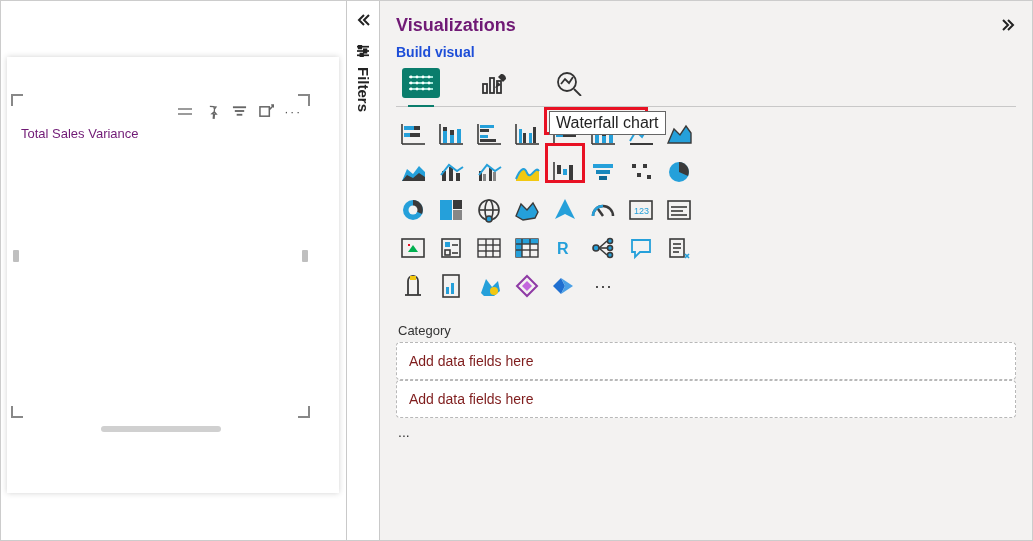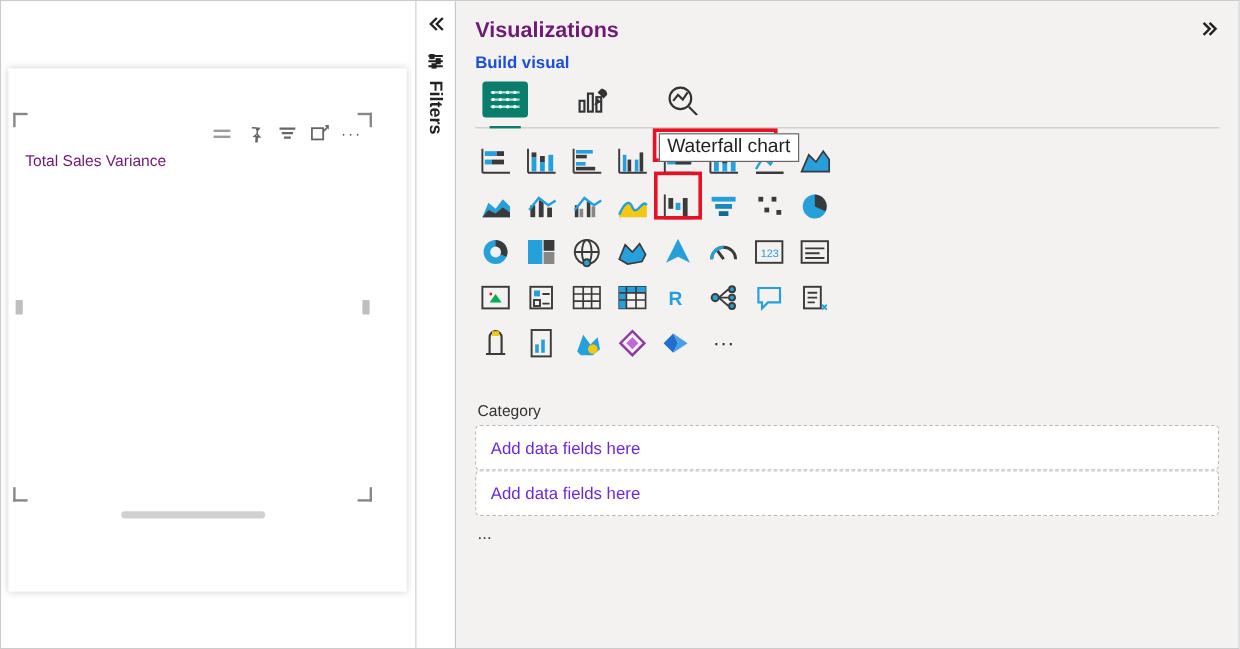--- a/index.html
+++ b/index.html
@@ -46,23 +46,23 @@
   .mode-tab svg{display:block;}
 
   .icon-grid{display:grid;grid-template-columns:repeat(8,34px);grid-auto-rows:34px;gap:4px;padding:10px 0 14px 0;position:relative;}
   .viz-icon{width:34px;height:34px;display:flex;align-items:center;justify-content:center;cursor:pointer;border-radius:2px;}
   .viz-icon svg{display:block;}
   .viz-icon.more{font-size:18px;color:#333;}
 
   .highlight-box{position:absolute;border:3px solid #e81123;pointer-events:none;}
   .tooltip{position:absolute;background:#fff;border:1px solid #666;font-size:16px;padding:2px 6px;color:#222;white-space:nowrap;pointer-events:none;}
 
-  .field-section{margin-top:12px;}
+  .field-section{margin-top:0;}
   .field-label{font-size:13px;color:#333;padding:6px 0 4px 2px;}
-  .field-well{border:1px dashed #b8b8b8;background:#fff;border-radius:4px;padding:10px 12px;font-size:14px;color:#6d28d9;cursor:default;}
+  .field-well{border:1px dashed #b8b8b8;background:#fff;border-radius:4px;padding:10px 12px;font-size:14px;color:#7f1d1d;cursor:default;}
   .more-dots{font-size:14px;color:#333;padding:6px 2px;}
 </style>
 </head>
 <body>
 
 <div class="root">
 
   <div class="canvas-area">
     <div class="sheet"></div>
     <div class="visual-frame">

